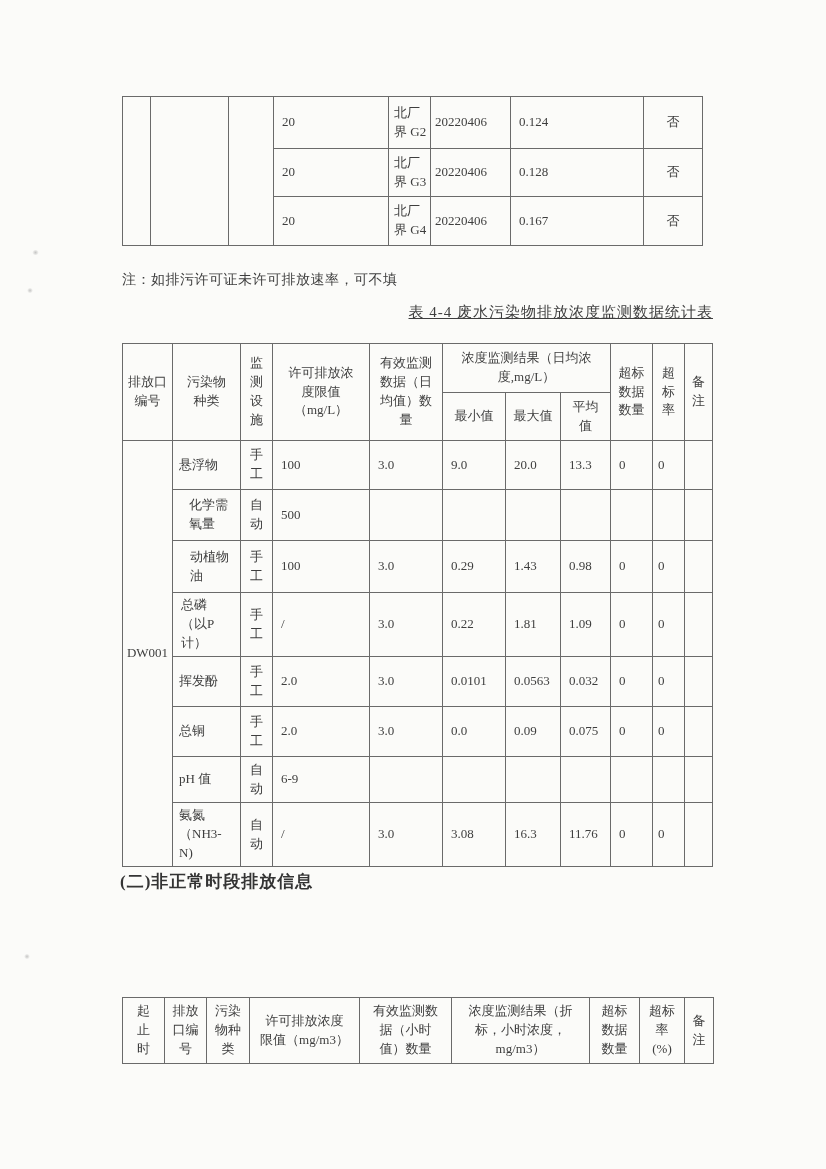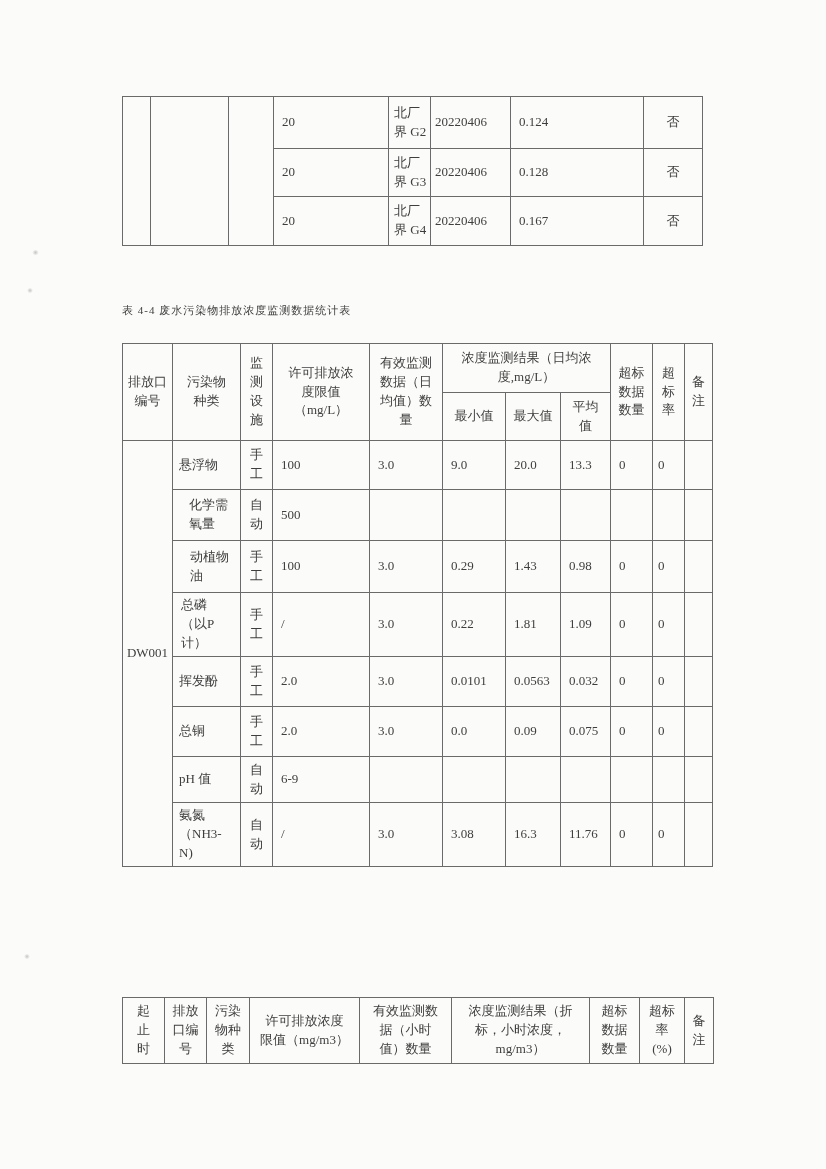--- a/index.html
+++ b/index.html
@@ -28,21 +28,21 @@
     line-height:1.45;
   }
   td.l { text-align:left; padding-left:8px; }
   td.c, th { text-align:center; }
   .note {
     position:absolute; left:122px; top:271px;
     font-size:14px; letter-spacing:0.5px;
   }
   .tbl-title {
     position:absolute; left:122px; width:591px;
-    text-align:left; font-size:11px; letter-spacing:1px;
+    text-align:right; font-size:15px; letter-spacing:1px;text-decoration:underline;
   }
   .t44-title { top:303px; }
   .t45-title { top:951px; }
   .section-heading {
     position:absolute; left:120px; top:870px;
     font-size:17px; font-weight:bold; letter-spacing:1px; color:#343434;
   }
   .speck {
     position:absolute; border-radius:50%;
     background:radial-gradient(circle,#9a9a9a 0%,rgba(180,180,180,0) 75%);
@@ -89,20 +89,21 @@
       <td class="l">20</td>
       <td class="l" style="padding-left:5px">北厂
 界 G4</td>
       <td class="l" style="padding-left:4px">20220406</td>
       <td class="l">0.167</td>
       <td class="c">否</td>
     </tr>
   </tbody>
     </table>
 
+  <div class="note">注：如排污许可证未许可排放速率，可不填</div>
 
   <div class="tbl-title t44-title">表 4-4 废水污染物排放浓度监测数据统计表</div>
 
   <table style="left:122px; top:343px; width:590px;">
     <colgroup>
       <col style="width:50px">
         <col style="width:68px">
         <col style="width:32px">
         <col style="width:97px">
       <col style="width:73px">
@@ -254,20 +255,21 @@
       <td class="l">3.08</td>
       <td class="l">16.3</td>
       <td class="l">11.76</td>
       <td class="l">0</td>
       <td class="l" style="padding-left:5px">0</td>
       <td class="c"></td>
     </tr>
   </tbody>
     </table>
 
+  <div class="section-heading">(二)非正常时段排放信息</div>
 
 
   <table style="left:122px; top:997px; width:591px;">
     <colgroup>
       <col style="width:42px">
         <col style="width:42px">
         <col style="width:43px">
         <col style="width:110px">
       <col style="width:92px">
         <col style="width:138px">

